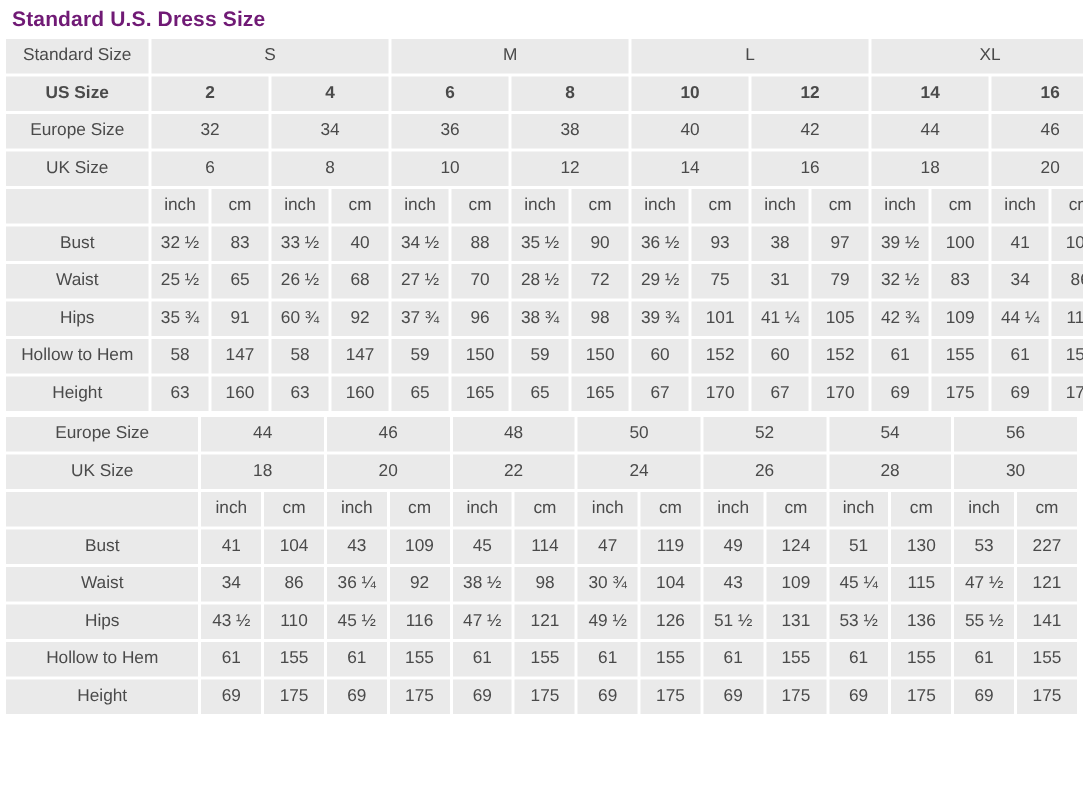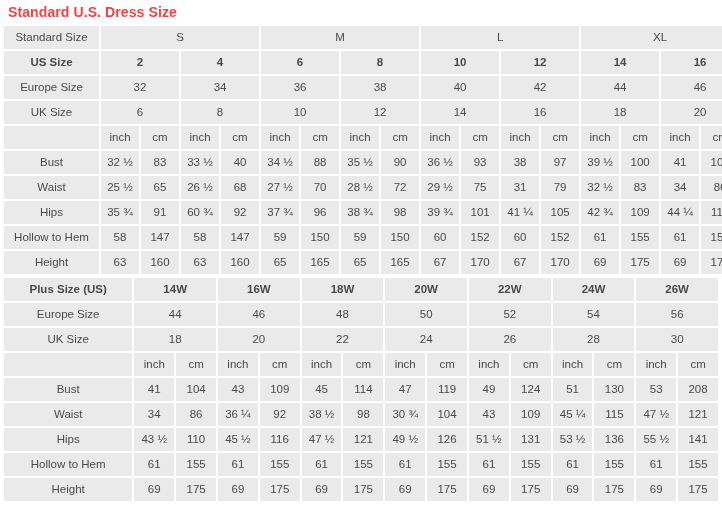--- a/index.html
+++ b/index.html
@@ -13,21 +13,21 @@
     font-family: "Liberation Sans", sans-serif;
     color: #333333;
     overflow: hidden;
   }
   .chart-block {
     width: 722px;
   }
   .chart-title {
     font-size: 14px;
     font-weight: bold;
-    color: #ef4444;
+    color: #701a75;
     padding: 4px 0 4px 8px;
     line-height: 16px;
     letter-spacing: 0.1px;
   }
   table.size-table {
     border-collapse: separate;
     border-spacing: 2px;
     width: 718px;
     margin: 0 0 0 2px;
     table-layout: fixed;
@@ -279,30 +279,20 @@
         <col class="plus-data-col">
       <col class="plus-data-col">
         <col class="plus-data-col">
         <col class="plus-data-col">
         <col class="plus-data-col">
       <col class="plus-data-col">
         <col class="plus-data-col">
     </colgroup>
     <tbody>
 
-      <tr>
-        <td class="rowlabel bold">Plus Size (US)</td>
-        <td class="bold" colspan="2">14W</td>
-        <td class="bold" colspan="2">16W</td>
-        <td class="bold" colspan="2">18W</td>
-        <td class="bold" colspan="2">20W</td>
-        <td class="bold" colspan="2">22W</td>
-        <td class="bold" colspan="2">24W</td>
-        <td class="bold" colspan="2">26W</td>
-      </tr>
 
       <tr>
         <td class="rowlabel">Europe Size</td>
         <td colspan="2">44</td>
         <td colspan="2">46</td>
         <td colspan="2">48</td>
         <td colspan="2">50</td>
         <td colspan="2">52</td>
         <td colspan="2">54</td>
         <td colspan="2">56</td>
@@ -345,21 +335,21 @@
         <td>109</td>
         <td>45</td>
         <td>114</td>
         <td>47</td>
         <td>119</td>
         <td>49</td>
         <td>124</td>
         <td>51</td>
         <td>130</td>
         <td>53</td>
-        <td>208</td>
+        <td>227</td>
       </tr>
 
       <tr>
         <td class="rowlabel">Waist</td>
         <td>34</td>
         <td>86</td>
         <td>36 ¼</td>
         <td>92</td>
         <td>38 ½</td>
         <td>98</td>

